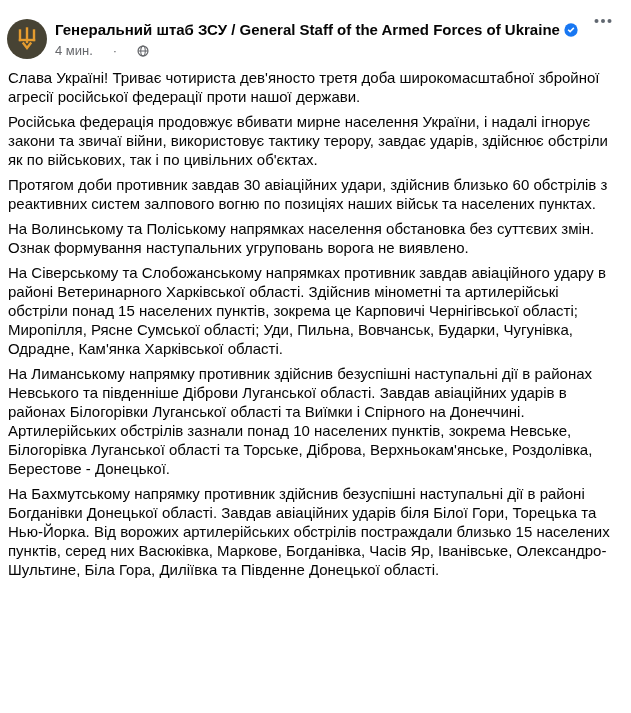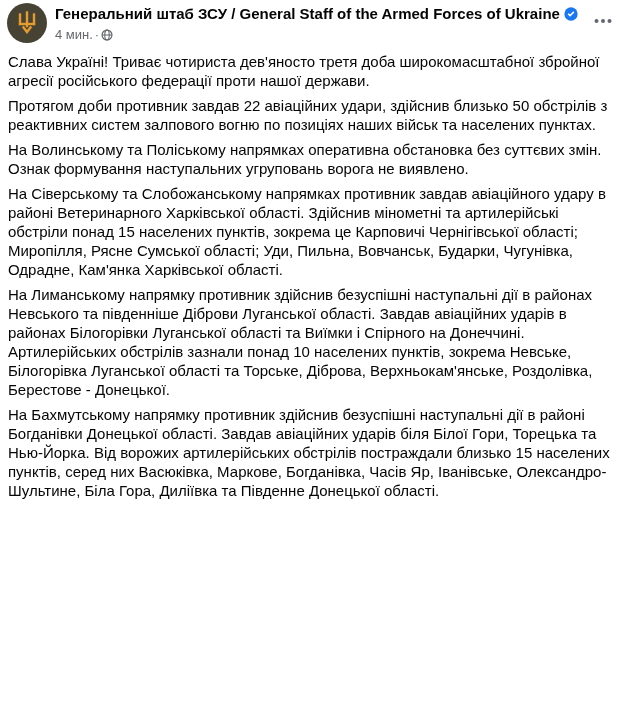--- a/index.html
+++ b/index.html
@@ -17,21 +17,21 @@
   }
   .post-card {
     width: 100%;
     height: 100%;
     background: #ffffff;
   }
   
   .post-header {
     display: flex;
     align-items: flex-start;
-    padding: 3px 8px 0 7px;
+    padding: 19px 8px 0 7px;
     position: relative;
   }
   .avatar {
     width: 40px;
     height: 40px;
     border-radius: 50%;
     background: #474334;
     flex: 0 0 auto;
     display: flex;
     align-items: center;
@@ -53,21 +53,21 @@
   }
   .page-name { cursor: pointer; }
   .verified-badge {
     display: inline-block;
     vertical-align: -2px;
     margin-left: 4px;
   }
   .meta-row {
     display: flex;
     align-items: center;
-    gap: 2px;
+    gap: 20px;
     font-size: 13px;
     line-height: 16px;
     color: #65676B;
     margin-top: 2px;
   }
   .timestamp { cursor: pointer; }
   .globe-wrap { display: inline-flex; align-items: center; }
   .more-btn {
     position: absolute;
     right: 14px;
@@ -135,21 +135,22 @@
       <svg width="22" height="22" viewBox="0 0 22 22" aria-hidden="true">
         <circle cx="4.5" cy="11" r="2" fill="#606770"></circle>
         <circle cx="11" cy="11" r="2" fill="#606770"></circle>
         <circle cx="17.5" cy="11" r="2" fill="#606770"></circle>
       </svg>
     </div>
 
   </div>
 
   <div class="post-body">
-    <p>Слава Україні! Триває чотириста дев'яносто третя доба широкомасштабної збройної агресії російського федерації проти нашої держави.</p>
-    <p>Протягом доби противник завдав 22 авіаційних удари, здійснив близько 50 обстрілів з реактивних систем залпового вогню по позиціях наших військ та населених пунктах.</p>
-    <p>На Волинському та Поліському напрямках оперативна обстановка без суттєвих змін. Ознак формування наступальних угруповань ворога не виявлено.</p>
+    <p>Слава Україні! Триває чотириста дев'яносто третя доба широкомасштабної збройної агресії російської федерації проти нашої держави.</p>
+    <p>Російська федерація продовжує вбивати мирне населення України, і надалі ігнорує закони та звичаї війни, використовує тактику терору, завдає ударів, здійснює обстріли як по військових, так і по цивільних об'єктах.</p>
+    <p>Протягом доби противник завдав 30 авіаційних удари, здійснив близько 60 обстрілів з реактивних систем залпового вогню по позиціях наших військ та населених пунктах.</p>
+    <p>На Волинському та Поліському напрямках населення обстановка без суттєвих змін. Ознак формування наступальних угруповань ворога не виявлено.</p>
     <p>На Сіверському та Слобожанському напрямках противник завдав авіаційного удару в районі Ветеринарного Харківської області. Здійснив мінометні та артилерійські обстріли понад 15 населених пунктів, зокрема це Карповичі Чернігівської області; Миропілля, Рясне Сумської області; Уди, Пильна, Вовчанськ, Бударки, Чугунівка, Одрадне, Кам'янка Харківської області.</p>
     <p>На Лиманському напрямку противник здійснив безуспішні наступальні дії в районах Невського та південніше Діброви Луганської області. Завдав авіаційних ударів в районах Білогорівки Луганської області та Виїмки і Спірного на Донеччині. Артилерійських обстрілів зазнали понад 10 населених пунктів, зокрема Невське, Білогорівка Луганської області та Торське, Діброва, Верхньокам'янське, Роздолівка, Берестове - Донецької.</p>
     <p>На Бахмутському напрямку противник здійснив безуспішні наступальні дії в районі Богданівки Донецької області. Завдав авіаційних ударів біля Білої Гори, Торецька та Нью-Йорка. Від ворожих артилерійських обстрілів постраждали близько 15 населених пунктів, серед них Васюківка, Маркове, Богданівка, Часів Яр, Іванівське, Олександро-Шультине, Біла Гора, Диліївка та Південне Донецької області.</p>
   </div>
 
 </div>
 
 </body></html>

